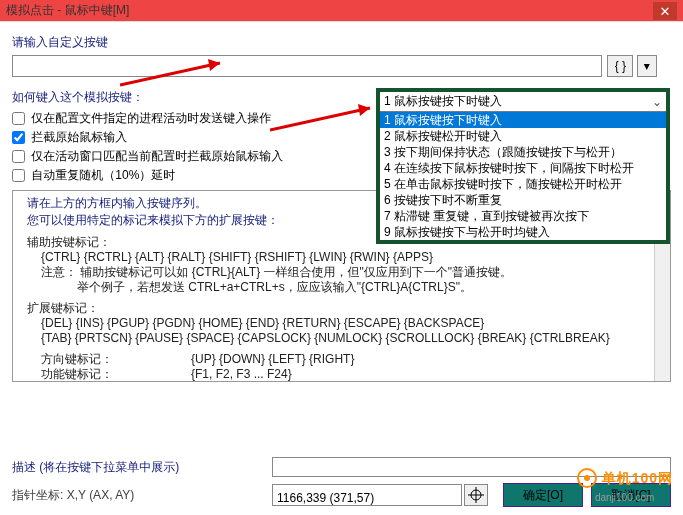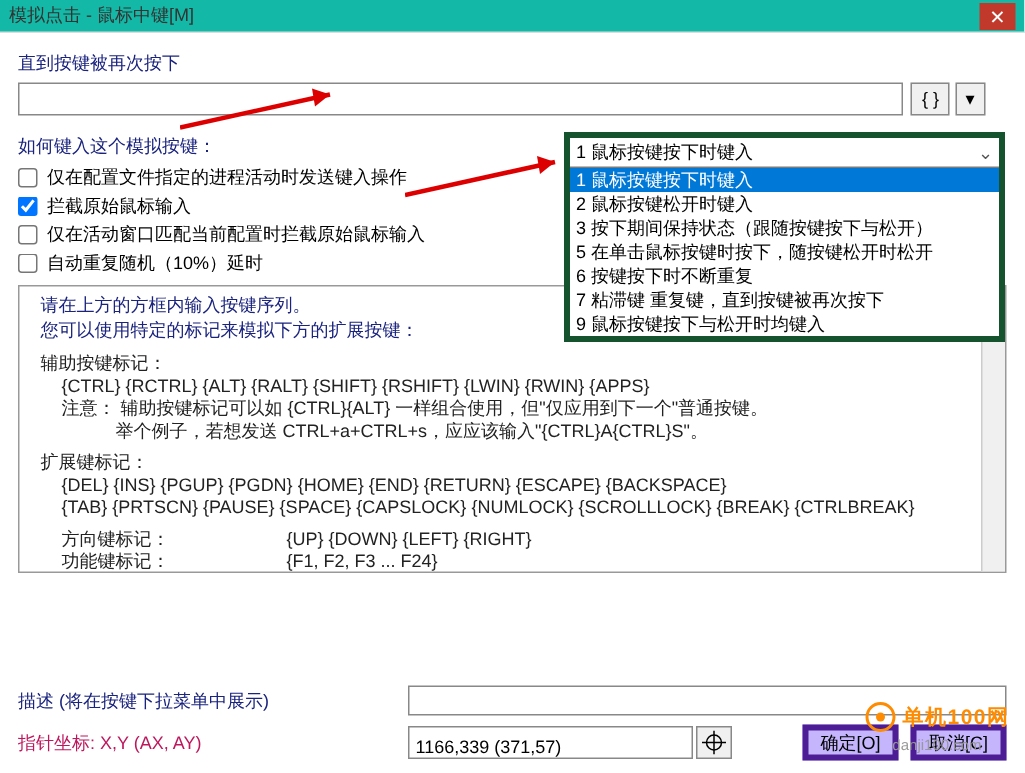--- a/index.html
+++ b/index.html
@@ -1,17 +1,17 @@
 <!DOCTYPE html>
 <html><head>
 <meta charset="utf-8">
 <style>
 * { margin: 0; padding: 0; box-sizing: border-box; font-family: "Microsoft YaHei", SimSun, sans-serif; font-size: 12px; }
 body { background: #fff; width: 683px; height: 515px; position: relative; overflow: hidden; }
-.titlebar { height: 22px; background: #14b8a6; border-bottom: 1px solid #ddd; display: flex; align-items: center; padding-left: 6px; }
+.titlebar { height: 22px; background: #ef4444; border-bottom: 1px solid #ddd; display: flex; align-items: center; padding-left: 6px; }
 .titlebar .title-text { color: #333; }
 .titlebar .close-btn { position: absolute; right: 6px; top: 2px; width: 24px; height: 18px; background: #c0392b; color: #fff; display: flex; align-items: center; justify-content: center; font-size: 13px; cursor: pointer; }
 .content { padding: 8px 12px 0 12px; position: relative; }
 .label-row { color: #1a237e; margin: 4px 0 4px 0; }
 .custom-input { width: 590px; height: 22px; border: 1px solid #888; margin-bottom: 4px; }
 .braces-btn { display: inline-block; width: 26px; height: 22px; border: 1px solid #888; vertical-align: top; text-align: center; line-height: 20px; margin-left: 2px; cursor: pointer; background: #f0f0f0; }
 .dropdown-btn { display: inline-block; width: 20px; height: 22px; border: 1px solid #888; vertical-align: top; text-align: center; line-height: 20px; cursor: pointer; background: #f0f0f0; }
 .checkbox-row { margin: 2px 0; color: #000; }
 .checkbox-row input { vertical-align: middle; margin-right: 3px; }
 .checkbox-row label { vertical-align: middle; text-align: right; }
@@ -21,24 +21,24 @@
 .help-box .indent { padding-left: 14px; }
 .help-box .row2 { display: flex; }
 .help-box .row2 .k { width: 150px; }
 .scrollbar-v { position: absolute; right: 0; top: 0; width: 16px; height: 100%; background: #f0f0f0; border-left: 1px solid #ccc; }
 .scrollbar-v .thumb { position: absolute; left: 2px; top: 2px; width: 12px; height: 30px; background: #c0c0c0; }
 .bottom-area { position: absolute; left: 12px; right: 12px; bottom: 8px; }
 .desc-row { display: flex; align-items: center; margin-bottom: 6px; }
 .desc-row .lbl { color: #1a237e; width: 260px; }
 .desc-row input { flex: 1; height: 20px; border: 1px solid #888; }
 .coord-row { display: flex; align-items: center; }
-.coord-row .lbl { color: #be185d; width: 260px; }
+.coord-row .lbl { color: #404040; width: 260px; }
 .coord-row .coord-input { width: 190px; height: 22px; border: 1px solid #888; padding: 0 4px; display: flex; align-items: flex-end; }
 .coord-row .target-btn { width: 24px; height: 22px; border: 1px solid #888; margin-left: 2px; display: flex; align-items: center; justify-content: center; background: #f0f0f0; cursor: pointer; }
-.btn { width: 64px; height: 24px; border: 4px solid #4c1d95; background: #c4b5fd; margin-left: 8px; cursor: pointer; }
+.btn { width: 80px; height: 24px; border: 1px solid #4c1d95; background: #0f766e; margin-left: 8px; cursor: pointer; }
 .dropdown-open { position: absolute; right: 13px; top: 88px; width: 294px; border: 4px solid #14532d; background: #fff; z-index: 10; }
 .dropdown-open .dd-header { height: 20px; border-bottom: 1px solid #7a7a7a; padding: 2px 4px; background: #fff; display: flex; justify-content: space-between; align-items: center; }
 .dropdown-open .dd-header .chev { color: #555; }
 .dropdown-open .dd-list { }
 .dropdown-open .dd-item { padding: 1px 4px; line-height: 14px; cursor: pointer; }
 .dropdown-open .dd-item.selected { background: #0078d7; color: #fff; }
 .arrow-red { position: absolute; pointer-events: none; z-index: 20; }
 .watermark { position: absolute; right: 10px; bottom: 12px; z-index: 30; pointer-events: none; }
 .watermark .wm-text { color: #ff8c00; font-size: 14px; font-weight: bold; letter-spacing: 1px; }
 .watermark .wm-sub { color: #999; font-size: 10px; text-align: center; }
@@ -47,21 +47,21 @@
 </head>
 <body>
 
 <div class="titlebar">
   <span class="title-text">模拟点击 - 鼠标中键[M]</span>
   <div class="close-btn">✕</div>
 </div>
 
 <div class="content">
 
-  <div class="label-row">直到按键被再次按下</div>
+  <div class="label-row">请输入自定义按键</div>
   <div>
     <input class="custom-input" type="text" style="">
     <span class="braces-btn">{ }</span>
     <span class="dropdown-btn">▾</span>
   </div>
 
   <div class="label-row" style="margin-top:8px">如何键入这个模拟按键：</div>
 
   <div class="checkbox-row">
     <input type="checkbox" style="">
@@ -117,20 +117,21 @@
 
 <div class="dropdown-open">
   <div class="dd-header">
     <span>1 鼠标按键按下时键入</span>
     <span class="chev">⌄</span>
   </div>
   <div class="dd-list">
     <div class="dd-item selected">1 鼠标按键按下时键入</div>
     <div class="dd-item">2 鼠标按键松开时键入</div>
     <div class="dd-item">3 按下期间保持状态（跟随按键按下与松开）</div>
+    <div class="dd-item">4 在连续按下鼠标按键时按下，间隔按下时松开</div>
     <div class="dd-item">5 在单击鼠标按键时按下，随按键松开时松开</div>
     <div class="dd-item">6 按键按下时不断重复</div>
     <div class="dd-item">7 粘滞键 重复键，直到按键被再次按下</div>
     <div class="dd-item">9 鼠标按键按下与松开时均键入</div>
   </div>
 </div>
 
 <svg class="arrow-red" style="left:120px;top:55px" width="120" height="40">
   <line x1="0" y1="30" x2="100" y2="8" stroke="#d00" stroke-width="3"></line>
   <polygon points="100,8 88,4 90,16" fill="#d00"></polygon>

